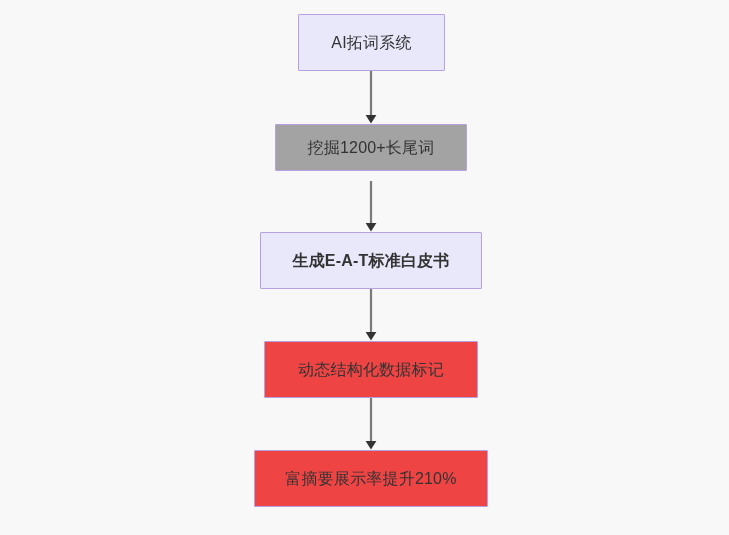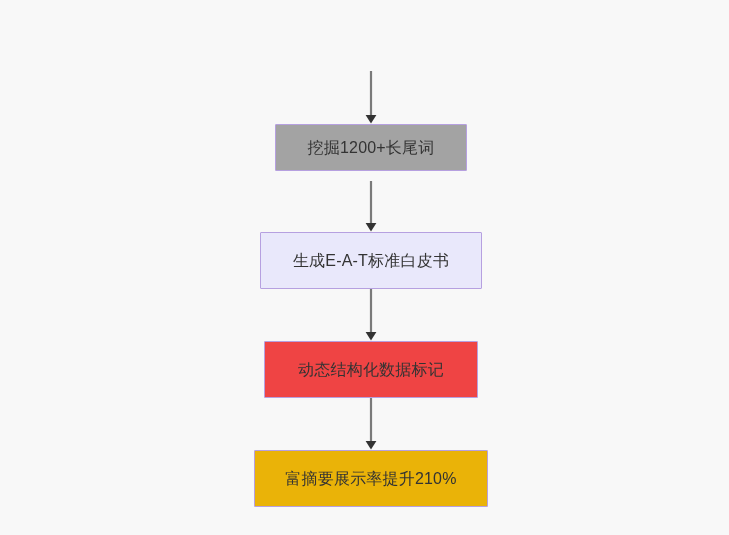--- a/index.html
+++ b/index.html
@@ -81,30 +81,33 @@
     </svg>
   </div>
 
   <div class="edge" style="left: 359px; top: 398px; height: 52px;">
     <svg width="24" height="52" viewBox="0 0 24 52" xmlns="http://www.w3.org/2000/svg">
       <line class="edge-line" x1="12" y1="0" x2="12" y2="44" style="stroke: rgb(122, 122, 122);"></line>
       <polygon class="edge-arrow" points="6.6,43 17.4,43 12,51.5" style="fill: rgb(51, 51, 51);"></polygon>
     </svg>
   </div>
 
+  <div class="node" style="left: 298px; top: 14px; width: 147px; height: 57px; background: rgb(233, 232, 251); border-color: rgb(182, 160, 224);">
+    <span class="node-label" style="color: rgb(51, 51, 51);">AI拓词系统</span>
+  </div>
 
   <div class="node" style="left: 275px; top: 124px; width: 192px; height: 47px; background: #a3a3a3; border-color: rgb(182, 160, 224);">
     <span class="node-label" style="color: rgb(51, 51, 51);">挖掘1200+长尾词</span>
   </div>
 
-  <div class="node" style="left: 260px; top: 232px; width: 222px; height: 57px; background: rgb(233, 232, 251); border-color: rgb(182, 160, 224);">
+  <div class="node" style="left: 260px; top: 232px; width: 222px; height: 57px; background: rgb(233, 232, 251); border-color: rgb(182, 160, 224); font-weight: bold;">
     <span class="node-label" style="color: rgb(51, 51, 51);">生成E-A-T标准白皮书</span>
   </div>
 
   <div class="node" style="left: 264px; top: 341px; width: 214px; height: 57px; background: #ef4444; border-color: rgb(182, 160, 224);">
     <span class="node-label" style="color: rgb(51, 51, 51);">动态结构化数据标记</span>
   </div>
 
-  <div class="node" style="left: 254px; top: 450px; width: 234px; height: 57px; background: #eab308; border-color: rgb(182, 160, 224);">
+  <div class="node" style="left: 254px; top: 450px; width: 234px; height: 57px; background: #ef4444; border-color: rgb(182, 160, 224);">
     <span class="node-label" style="color: rgb(51, 51, 51);">富摘要展示率提升210%</span>
   </div>
 
 </div>
 
 </body></html>

